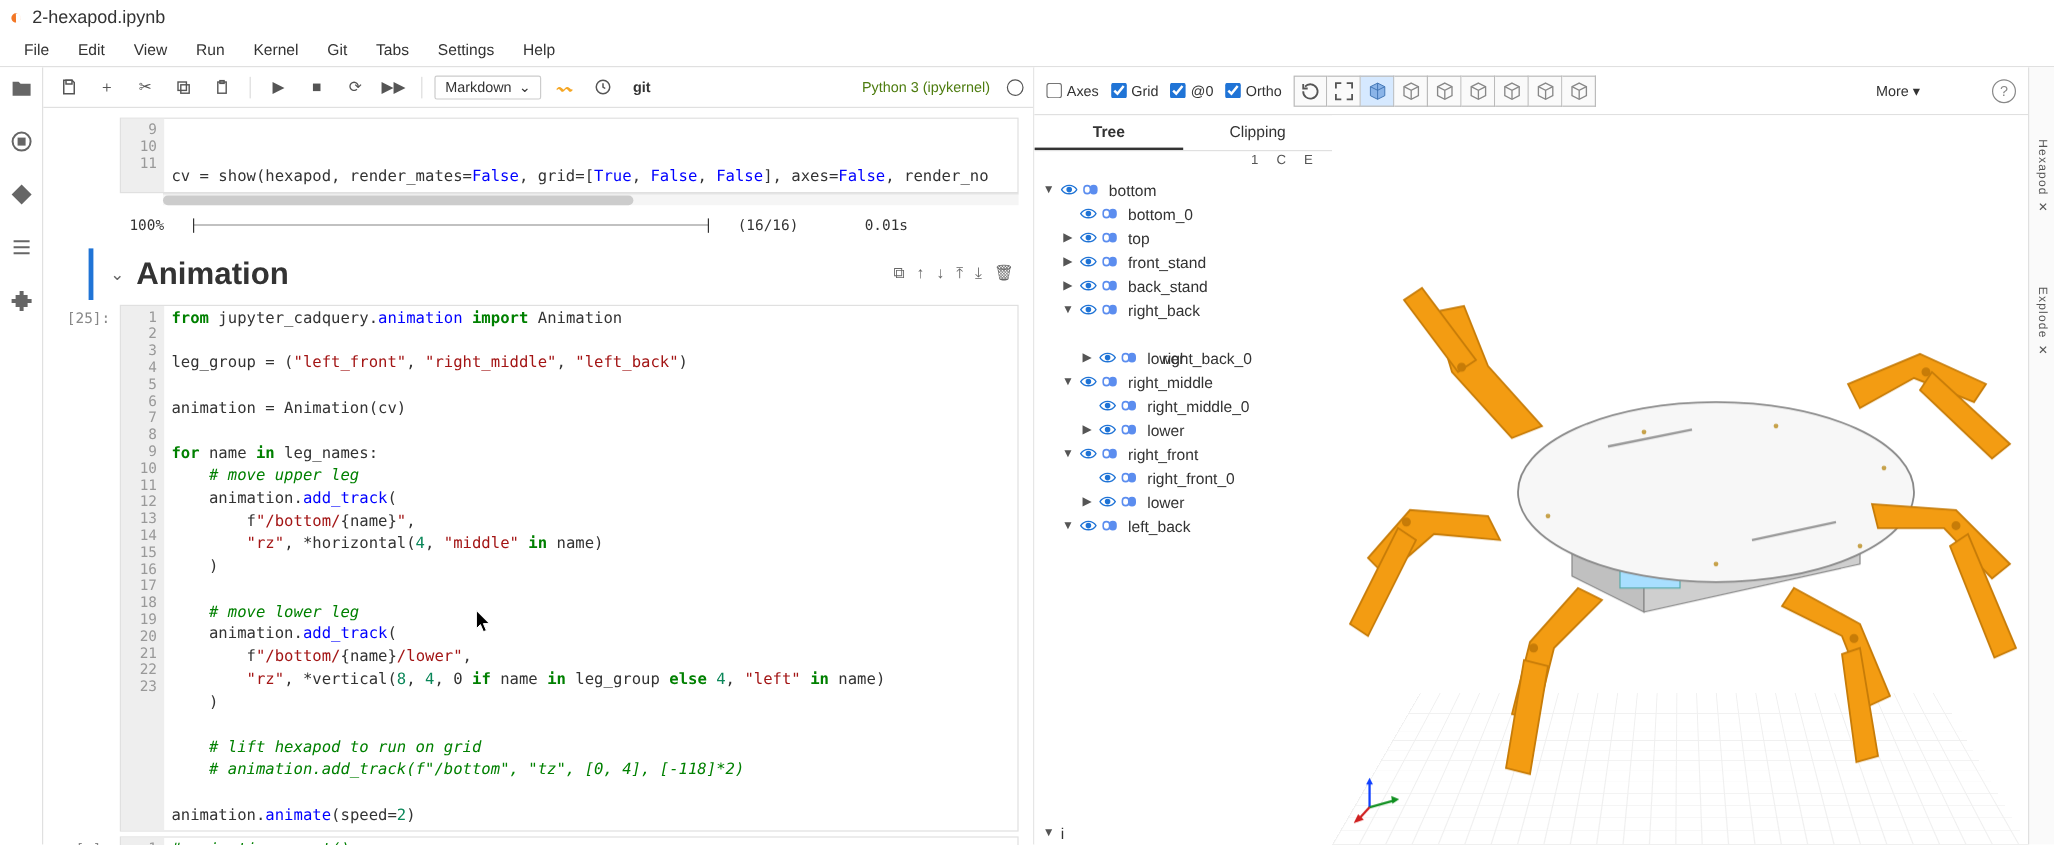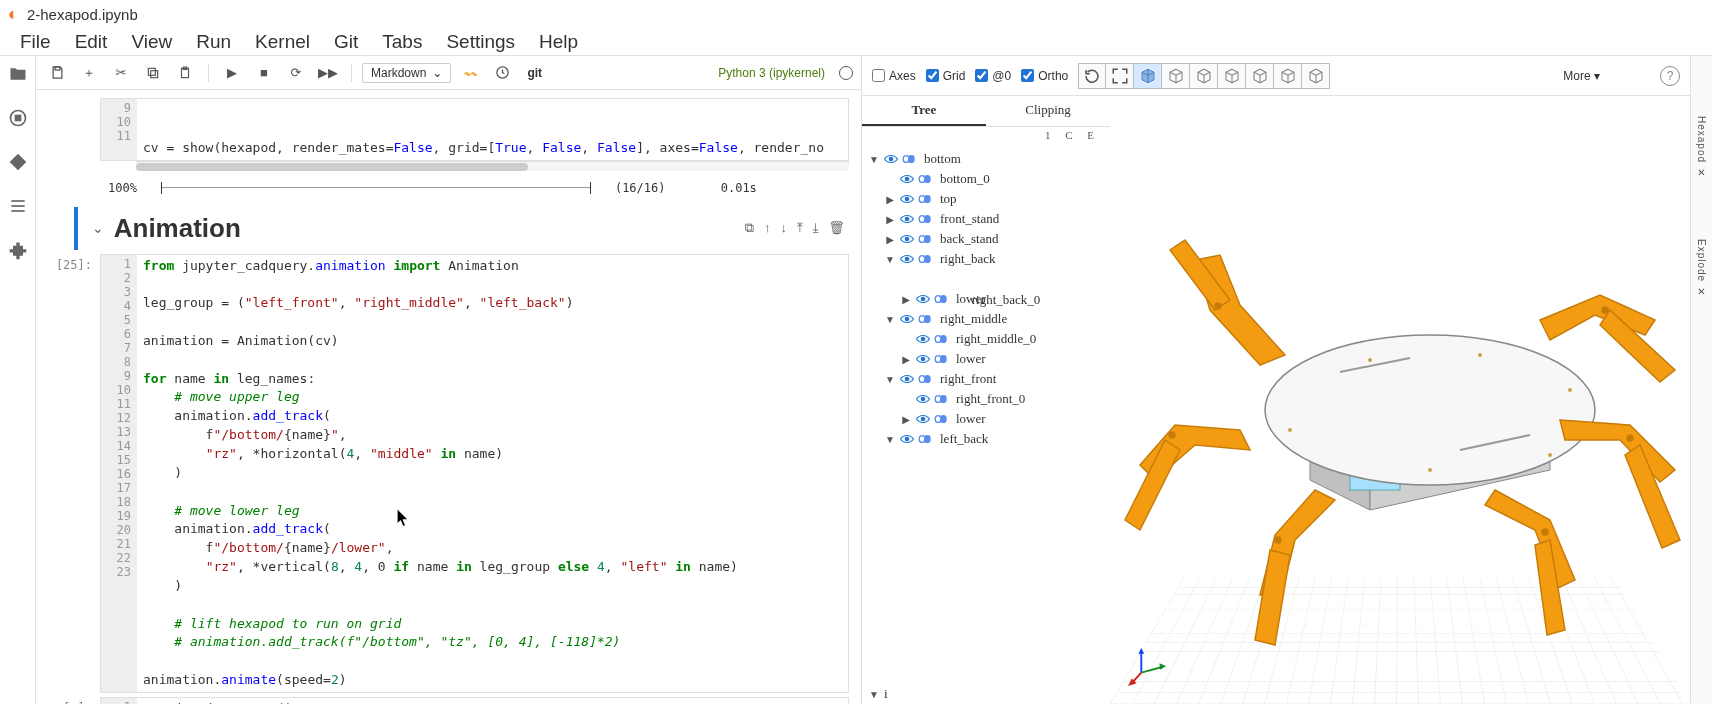--- a/index.html
+++ b/index.html
@@ -6,21 +6,21 @@
 body { font-family:-apple-system,BlinkMacSystemFont,"Segoe UI",Helvetica,Arial,sans-serif; font-size:13px; color:#333; background:#fff; overflow:hidden; }
 .app { width:1712px; height:704px; display:flex; flex-direction:column; }
 
 
 .titlebar { height:28px; display:flex; align-items:center; padding:0 8px; gap:8px; }
 .titlebar .logo { color:#f37726; font-size:18px; font-weight:bold; }
 .titlebar .filename { font-size:15px; }
 
 
 .menubar { height:28px; display:flex; align-items:center; padding:0 8px; gap:0; border-bottom:1px solid #e0e0e0; }
-.menubar .menuitem { padding:4px 12px; font-size:19px; cursor:pointer; }
+.menubar .menuitem { padding:4px 12px; font-size:13px; cursor:pointer; }
 
 .workspace { flex:1; display:flex; overflow:hidden; }
 
 
 .lsidebar { width:36px; background:#fff; border-right:1px solid #e0e0e0; display:flex; flex-direction:column; align-items:center; padding-top:8px; gap:24px; }
 .lsidebar .sideicon { width:20px; height:20px; color:#666; cursor:pointer; }
 
 
 .nb-area { flex:1; display:flex; flex-direction:column; border-right:1px solid #e0e0e0; overflow:hidden; }
 
@@ -72,21 +72,21 @@
 .cad-toolbar .vbtn { width:28px; height:26px; border:1px solid #bbb; background:#fafafa; display:flex; align-items:center; justify-content:center; cursor:pointer; }
 .cad-toolbar .vbtn + .vbtn { border-left:none; }
 .cad-toolbar .vbtn svg { width:18px; height:18px; }
 .cad-toolbar .vbtn.active { background:#d6e9ff; }
 .cad-toolbar .more { font-size:12px; cursor:pointer; margin-left:auto; }
 .cad-toolbar .helpcircle { width:20px; height:20px; border:1.5px solid #888; border-radius:50%; display:flex; align-items:center; justify-content:center; color:#888; font-size:12px; cursor:pointer; }
 
 .cad-body { flex:1; display:flex; overflow:hidden; }
 
 
-.treepanel { width:248px; display:flex; flex-direction:column;font-family:Liberation Serif, serif; }
+.treepanel { width:248px; display:flex; flex-direction:column; }
 .treetabs { display:flex; border-bottom:1px solid #e0e0e0; }
 .treetabs .tab { flex:1; text-align:center; padding:6px 0; font-size:13px; cursor:pointer; }
 .treetabs .tab.active { font-weight:600; border-bottom:2px solid #333; }
 .treehdr { height:20px; font-size:11px; color:#555; text-align:right; padding:2px 10px; letter-spacing:6px; }
 .treelist { flex:1; overflow-y:auto; padding:2px 0; font-size:13px; }
 .treerow { display:flex; align-items:center; height:20px; padding-left:6px; gap:4px; }
 .treerow .expander { width:12px; text-align:center; color:#555; cursor:pointer; font-size:10px; }
 .treerow .eye { width:14px; height:10px; }
 .treerow .nodeicon { width:16px; height:12px; }
 .treerow .nodelabel { margin-left:2px; }

